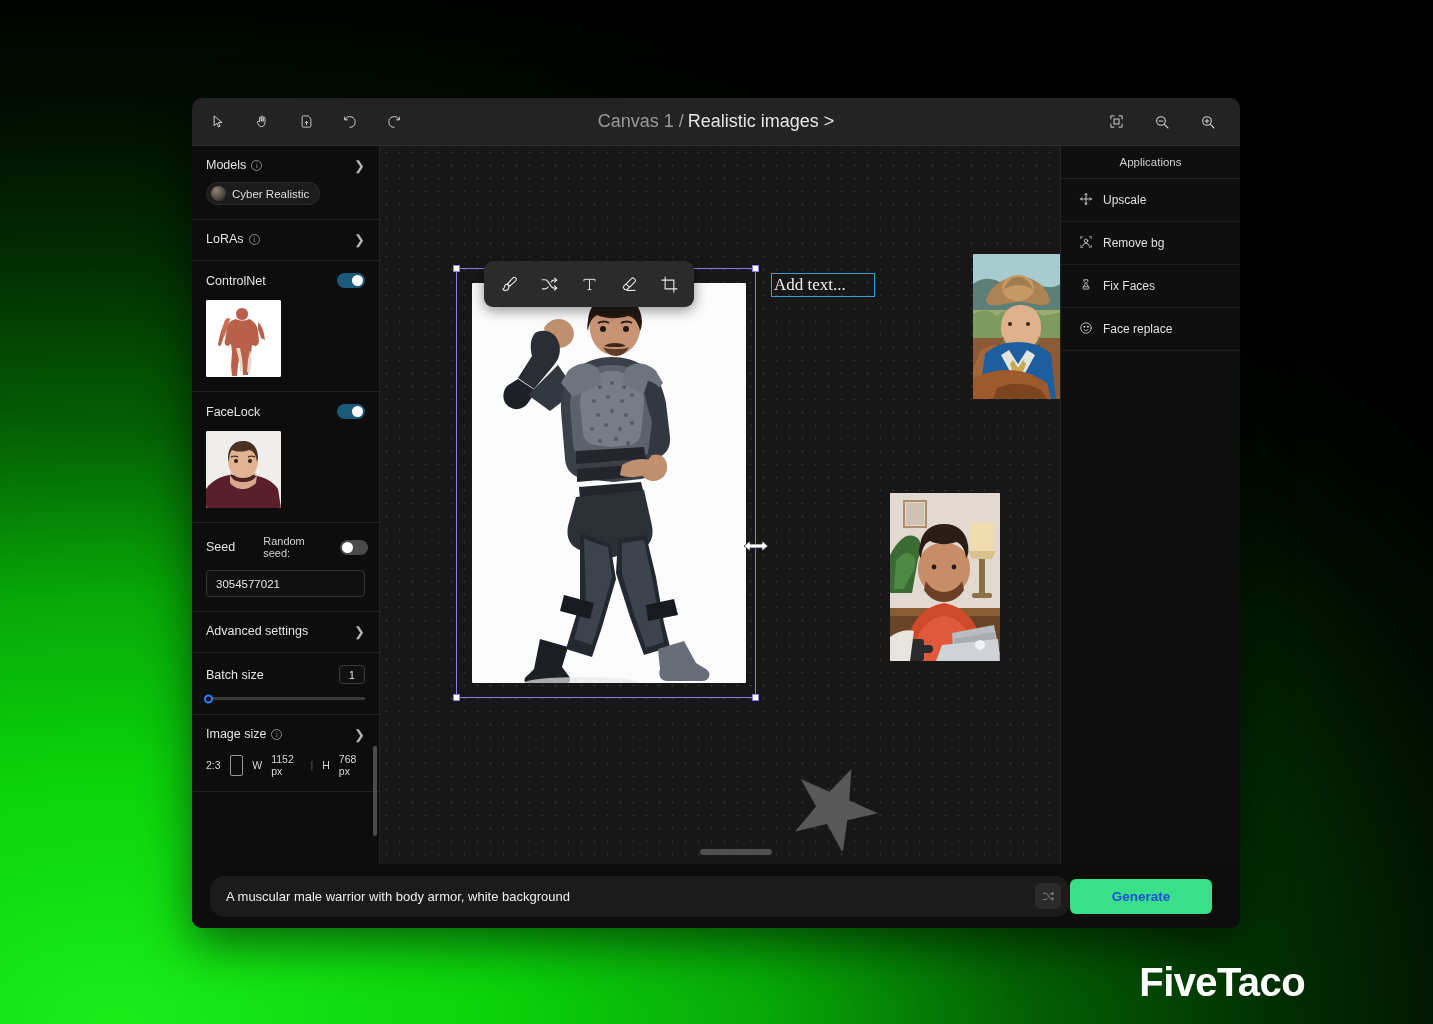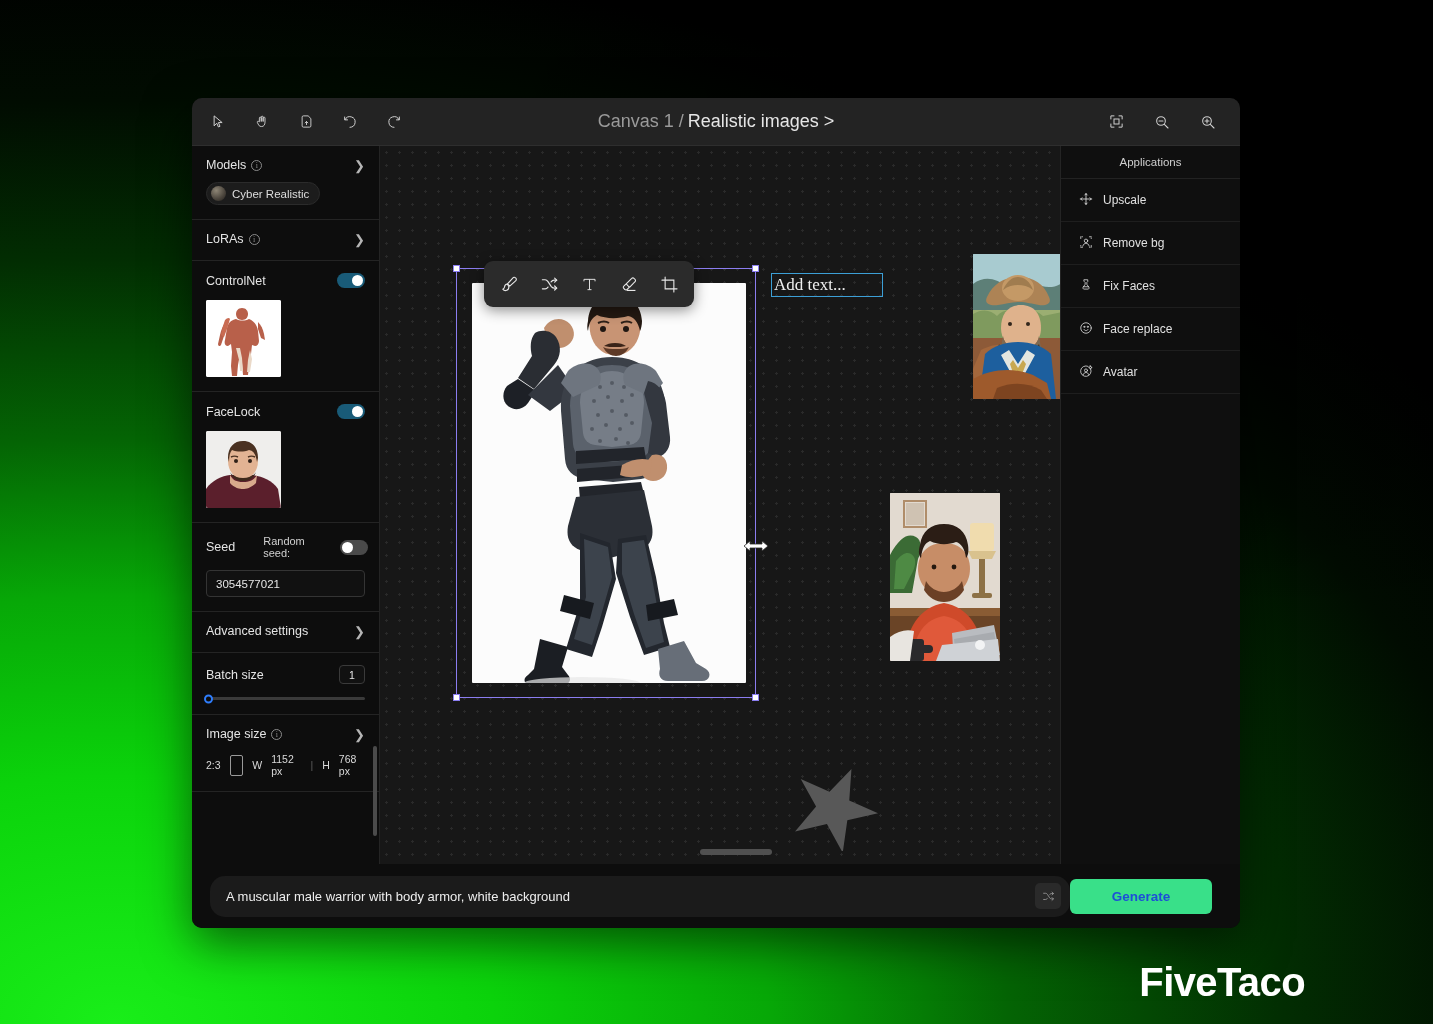--- a/index.html
+++ b/index.html
@@ -180,21 +180,21 @@
     box-shadow: 0 3px 14px rgba(0,0,0,0.45);
     z-index: 8;
   }
   .ft-btn {
     width: 38px; height: 36px; border-radius: 6px; cursor: pointer;
     display: flex; align-items: center; justify-content: center;
   }
   
   #add-text-box {
     position: absolute; left: 391px; top: 127px;
-    width: 112px; height: 24px;
+    width: 104px; height: 24px;
     border: 1.4px solid #3c9fd6;
     display: flex; align-items: center; padding-left: 2px;
     font-family: "Liberation Serif", serif; font-size: 17px; color: #f0f0f0;
     z-index: 8; cursor: text;
   }
   
   #selection {
     position: absolute; left: 76px; top: 122px; width: 300px; height: 430px;
     border: 1.2px solid #8b7df0;
     z-index: 6;
@@ -674,31 +674,20 @@
           <svg width="14" height="14" viewBox="0 0 24 24" fill="none" stroke="#dcdcdc" stroke-width="1.4" stroke-linecap="round">
               <circle cx="12" cy="12" r="9"></circle>
               <circle cx="9" cy="10" r="1"></circle>
               <circle cx="15" cy="10" r="1"></circle>
               <path d="M8.5 14.5c1 1.3 2.2 2 3.5 2s2.5-.7 3.5-2"></path>
             </svg>
         </span>
         <span>Face replace</span>
       </div>
 
-      <div class="app-item">
-        <span>
-          <svg width="14" height="14" viewBox="0 0 24 24" fill="none" stroke="#dcdcdc" stroke-width="1.4" stroke-linecap="round">
-              <path d="M20 8.5A9 9 0 1115.5 4"></path>
-              <circle cx="12" cy="11" r="2.6"></circle>
-              <path d="M7 18.5c1-2.6 2.8-3.9 5-3.9s4 1.3 5 3.9"></path>
-              <path d="M19.5 3.2l1 2 2 .8-2 .9-1 2-1-2-2-.9 2-.8z"></path>
-            </svg>
-        </span>
-        <span>Avatar</span>
-      </div>
     </div>
 
   </div>
 
   <div id="promptbar">
     <div id="prompt-field">
       <input id="prompt-text" value="A muscular male warrior with body armor, white background" placeholder="Describe your image..." style="">
       <span id="shuffle-btn">
         <svg width="13" height="13" viewBox="0 0 24 24" fill="none" stroke="#9a9a9a" stroke-width="1.6" stroke-linecap="round" stroke-linejoin="round">
             <path d="M3 6h3.5c1.6 0 2.6.9 3.6 2.3l4 6c1 1.4 2 2.2 3.6 2.2H21"></path>

